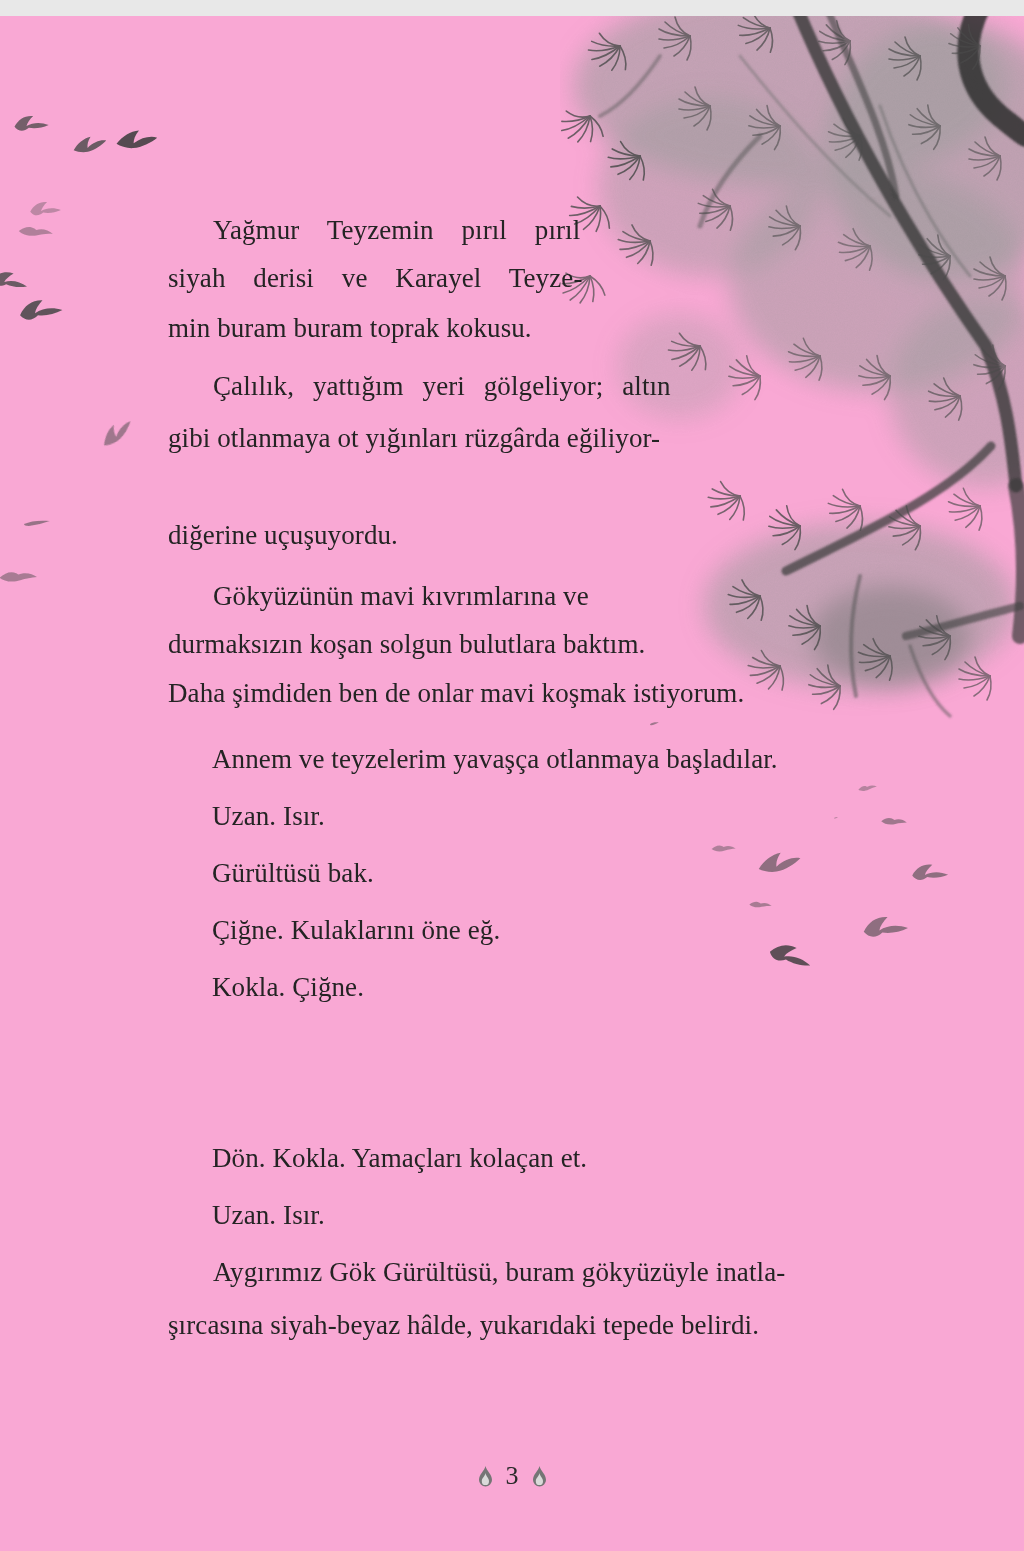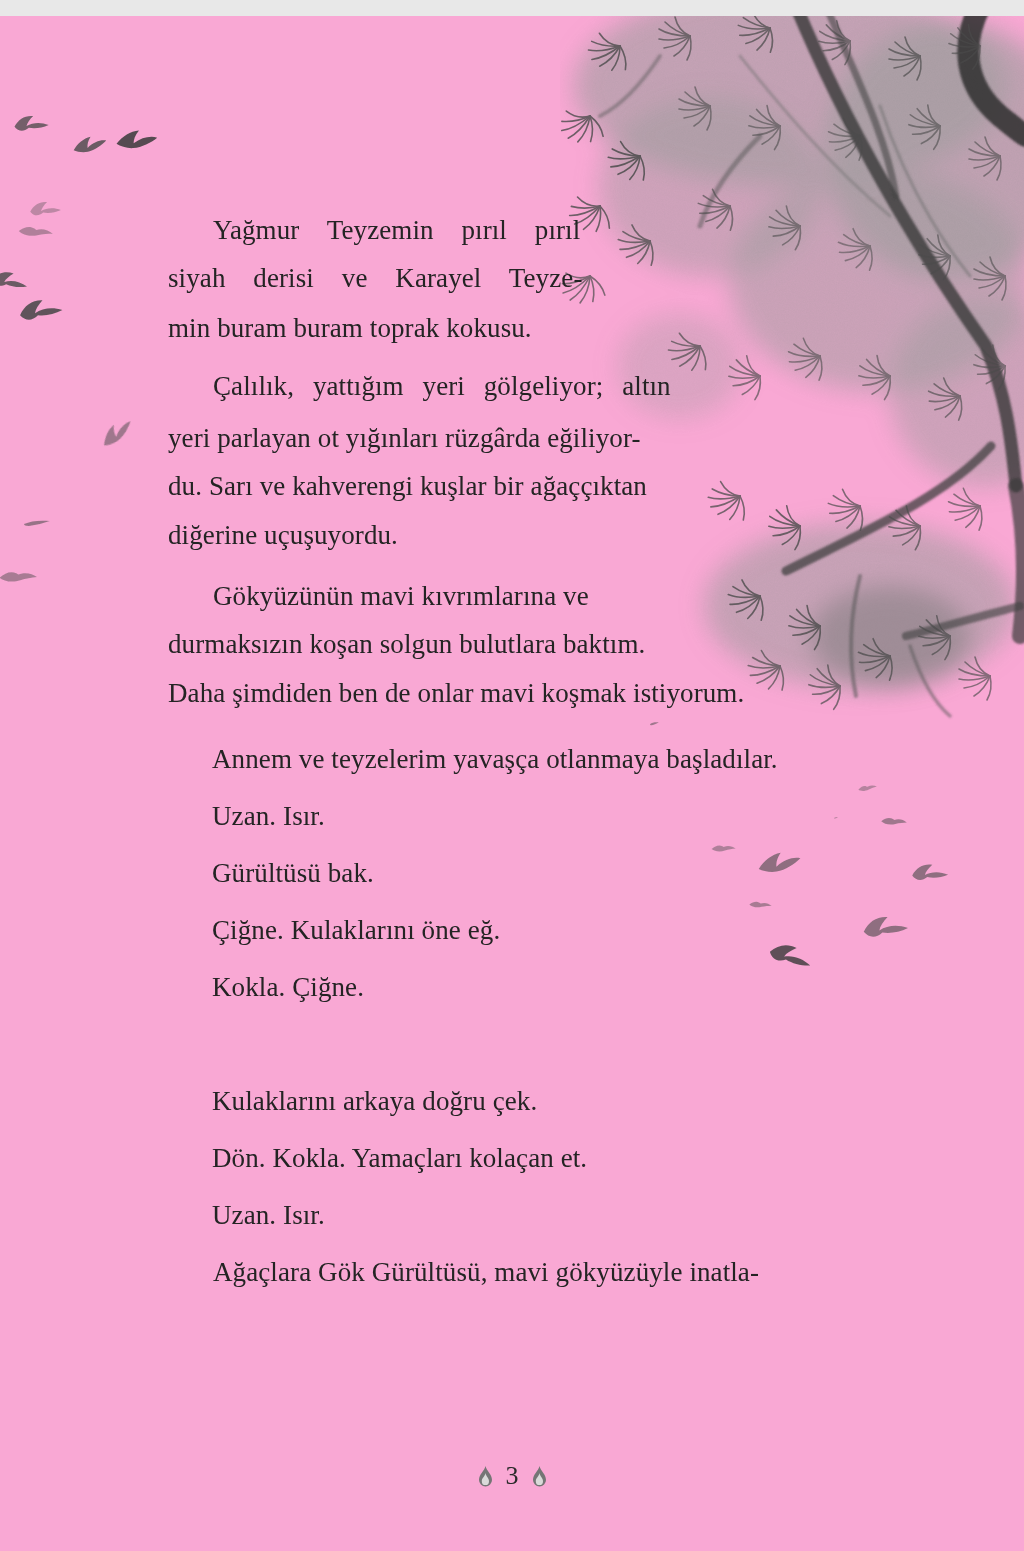--- a/index.html
+++ b/index.html
@@ -201,39 +201,38 @@
           <use href="#birdA"></use>
         </g>
     </g>
   </svg>
 
   <div class="ln ws1" style="left:213px;top:197px">Yağmur Teyzemin pırıl pırıl</div>
   <div class="ln" style="left:168px;top:295px">min buram buram toprak kokusu.</div>
   <div class="ln ws1" style="left:168px;top:245px">siyah derisi ve Karayel Teyze-</div>
 
   <div class="ln ws2" style="left:213px;top:353px">Çalılık, yattığım yeri gölgeliyor; altın</div>
-  <div class="ln" style="left:168px;top:405px">yeri parlayan ot yığınları rüzgârda eğiliyor-</div>
-  <div class="ln" style="left:168px;top:453px">du. Sarı ve kahverengi kuşlar bir ağaççıktan</div>
+  <div class="ln" style="left:168px;top:405px">gibi otlanmaya ot yığınları rüzgârda eğiliyor-</div>
   <div class="ln" style="left:168px;top:502px">diğerine uçuşuyordu.</div>
 
   <div class="ln" style="left:213px;top:563px">Gökyüzünün mavi kıvrımlarına ve</div>
   <div class="ln" style="left:168px;top:611px">durmaksızın koşan solgun bulutlara baktım.</div>
   <div class="ln" style="left:168px;top:660px">Daha şimdiden ben de onlar mavi koşmak istiyorum.</div>
 
   <div class="ln" style="left:212px;top:726px">Annem ve teyzelerim yavaşça otlanmaya başladılar.</div>
 
   <div class="ln" style="left:212px;top:783px">Uzan. Isır.</div>
   <div class="ln" style="left:212px;top:840px">Gürültüsü bak.</div>
   <div class="ln" style="left:212px;top:897px">Çiğne. Kulaklarını öne eğ.</div>
   <div class="ln" style="left:212px;top:954px">Kokla. Çiğne.</div>
-  <div class="ln" style="left:212px;top:1068px">Kulaklarını arkaya doğru çek.</div>
   <div class="ln" style="left:212px;top:1125px">Dön. Kokla. Yamaçları kolaçan et.</div>
   <div class="ln" style="left:212px;top:1182px">Uzan. Isır.</div>
 
-  <div class="ln" style="left:213px;top:1239px">Ağaçlara Gök Gürültüsü, mavi gökyüzüyle inatla-</div>
+  <div class="ln" style="left:213px;top:1239px">Aygırımız Gök Gürültüsü, buram gökyüzüyle inatla-</div>
+  <div class="ln" style="left:168px;top:1292px">şırcasına siyah-beyaz hâlde, yukarıdaki tepede belirdi.</div>
 
   <div class="footer">
     <svg width="15" height="21" viewBox="0 0 15 21" aria-hidden="true">
       <path d="M7.5 0 C8.5 5 14 8 14 14 A6.5 6.5 0 1 1 1 14 C1 8 6.5 5 7.5 0 Z" fill="#757575"></path>
       <path d="M7.5 7 C8 10.5 11 12 11 15.2 A3.6 3.9 0 1 1 3.8 15.2 C3.8 12 7 10.5 7.5 7 Z" fill="#fcfcfb" opacity="0.75"></path>
     </svg>
     <span class="pagenum">3</span>
     <svg width="15" height="21" viewBox="0 0 15 21" aria-hidden="true">
       <path d="M7.5 0 C8.5 5 14 8 14 14 A6.5 6.5 0 1 1 1 14 C1 8 6.5 5 7.5 0 Z" fill="#757575"></path>
       <path d="M7.5 7 C8 10.5 11 12 11 15.2 A3.6 3.9 0 1 1 3.8 15.2 C3.8 12 7 10.5 7.5 7 Z" fill="#fcfcfb" opacity="0.75"></path>

